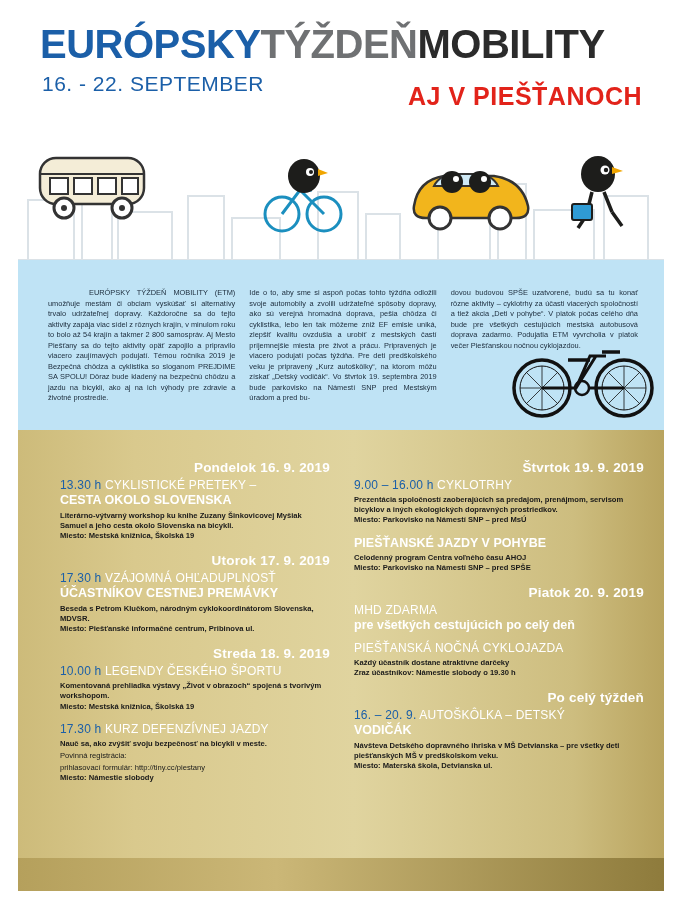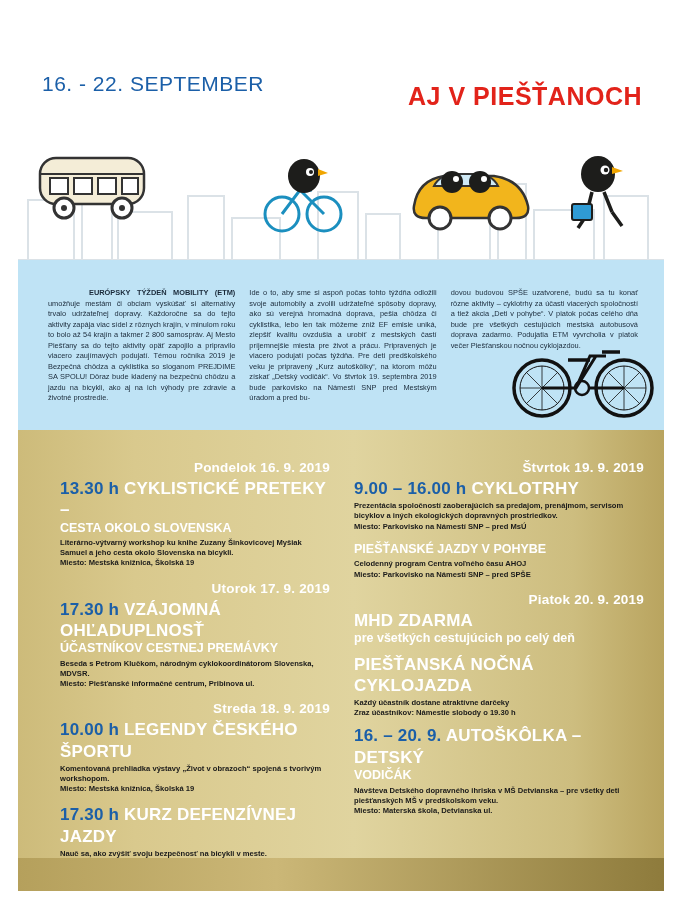--- a/index.html
+++ b/index.html
@@ -50,61 +50,64 @@
   
   .blueband{
     position:absolute;left:18px;top:260px;width:646px;height:170px;
     background:#bfe3f5;
   }
   .blue-cols{
     position:absolute;left:48px;top:288px;width:590px;height:120px;
     display:flex;gap:14px;
   }
   .bcol{width:192px;font-size:7.4px;line-height:1.42;color:#1a2a3a;text-align:justify;}
-  .bcol b{font-weight:bold;padding-left:41px;}
+  .bcol b{font-weight:normal;padding-left:41px;}
   .bike-ill{position:absolute;right:24px;top:330px;width:148px;height:92px;}
 
   
   .program{
     position:absolute;left:18px;top:430px;width:646px;height:461px;
     background:#d9c88a;
   }
   .prog-grad{
     position:absolute;left:0;top:0;width:646px;height:461px;
     background:linear-gradient(90deg,#cdbb7a 0%,#d9c98d 18%,#e0d49f 52%,#cdbd7f 86%,#b9a45f 100%);
   }
   .col-left{position:absolute;left:42px;top:18px;width:270px;}
   .col-right{position:absolute;left:336px;top:18px;width:290px;}
 
   .day{
     font-size:13.5px;font-weight:bold;color:#ffffff;margin-top:12px;margin-bottom:3px;
     letter-spacing:0.2px;
     text-align:right;
   }
   .evt{margin-bottom:7px;}
-  .evt-head{font-size:17px;font-weight:bold;color:#ffffff;letter-spacing:0.2px;line-height:1.25;}
+  .evt-head{font-size:12px;font-weight:normal;color:#ffffff;letter-spacing:0.2px;line-height:1.25;}
   .evt-head .time{color:#1b5fa8;}
   .evt-head .nm{color:#ffffff;}
   .evt-line2{font-size:12.5px;font-weight:bold;color:#ffffff;line-height:1.25;}
   .evt-desc{font-size:7.6px;color:#1a1a1a;line-height:1.34;margin-top:2px;font-weight:bold;}
   .evt-desc.reg{font-weight:normal;}
   .evt-place{font-size:7.6px;color:#1a1a1a;font-weight:bold;line-height:1.34;}
 
   
   .bottomband{
     position:absolute;left:18px;top:858px;width:646px;height:33px;
     background:linear-gradient(90deg,#b5a05c 0%,#cbb777 40%,#8e7b3c 100%);
   }
 </style>
 </head>
 <body>
 
 <div class="poster">
 
   <div class="header">
+    <div class="title">
+      <span class="t-blue">EURÓPSKY</span><span class="t-grey">TÝŽDEŇ</span><span class="t-dark">MOBILITY</span>
+    </div>
     <div class="subtitle">16. - 22. SEPTEMBER</div>
     <div class="tagline">AJ V PIEŠŤANOCH</div>
   </div>
 
   <div class="sep"></div>
 
   <div class="band">
     <svg class="skyline" viewBox="0 0 646 90" preserveAspectRatio="none">
       <g fill="none" stroke="#b9c6d0" stroke-width="2">
         <rect x="10" y="30" width="46" height="60"></rect>
@@ -234,20 +237,21 @@
         <div class="evt-place">Miesto: Mestská knižnica, Školská 19</div>
       </div>
       <div class="evt" style="margin-top:10px;">
         <div class="evt-head">
           <span class="time">17.30 h</span>
           <span class="nm">KURZ DEFENZÍVNEJ JAZDY</span>
         </div>
         <div class="evt-desc">Nauč sa, ako zvýšiť svoju bezpečnosť na bicykli v meste.</div>
         <div class="evt-desc reg">Povinná registrácia:</div>
         <div class="evt-desc reg">prihlasovací formulár: http://tiny.cc/piestany</div>
+        <div class="evt-place">Miesto: Námestie slobody</div>
       </div>
     </div>
 
     <div class="col-right">
 
       <div class="day">Štvrtok 19. 9. 2019</div>
       <div class="evt">
         <div class="evt-head">
           <span class="time">9.00 – 16.00 h</span>
           <span class="nm">CYKLOTRHY</span>
@@ -269,20 +273,21 @@
         <div class="evt-line2">pre všetkých cestujúcich po celý deň</div>
       </div>
       <div class="evt">
         <div class="evt-head">
           <span class="nm">PIEŠŤANSKÁ NOČNÁ CYKLOJAZDA</span>
         </div>
         <div class="evt-desc">Každý účastník dostane atraktívne darčeky</div>
         <div class="evt-place">Zraz účastníkov: Námestie slobody o 19.30 h</div>
       </div>
 
+      <div class="day">Po celý týždeň</div>
       <div class="evt">
         <div class="evt-head">
           <span class="time">16. – 20. 9.</span>
           <span class="nm">AUTOŠKÔLKA – DETSKÝ</span>
         </div>
         <div class="evt-line2">VODIČÁK</div>
         <div class="evt-desc">Návšteva  Detského dopravného ihriska v MŠ Detvianska – pre všetky deti piešťanských MŠ v predškolskom veku.</div>
         <div class="evt-place">Miesto: Materská škola, Detvianska ul.</div>
       </div>
     </div>

